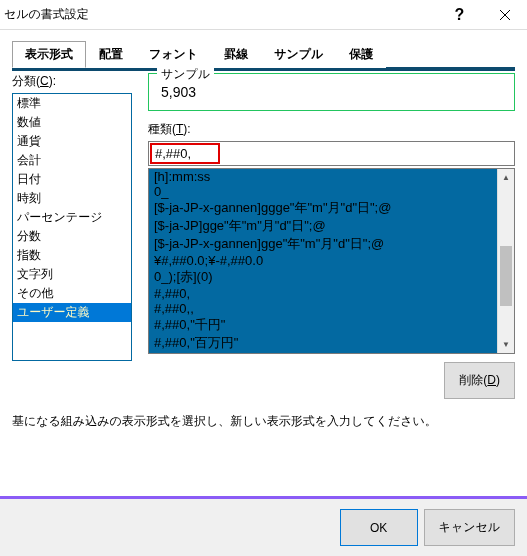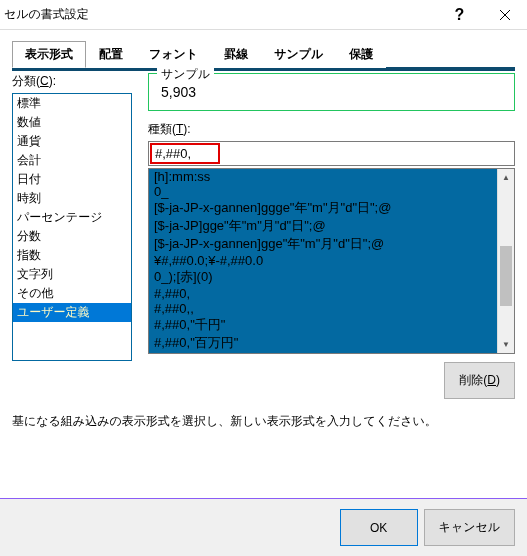--- a/index.html
+++ b/index.html
@@ -130,21 +130,21 @@
       border: 1px solid #adadad;
       background: #e1e1e1;
       font-size: 12px;
       font-family: inherit;
     }
     .hint { margin-top: 14px; font-size: 12px; }
     .footer {
       position: absolute;
       bottom: 0; left: 0; right: 0;
       padding: 10px 12px;
-      border-top: 1px solid #8b5cf6;
+      border-top: 3px solid #8b5cf6;
       background: #f0f0f0;
       display: flex;
       justify-content: flex-end;
       gap: 6px;
     }
     .footer .btn { min-width: 78px; }
     .footer .btn.primary { border: 1px solid #0078d7; background: #e1e1e1; }
     .u { text-decoration: underline; }
   </style>
 </head>

